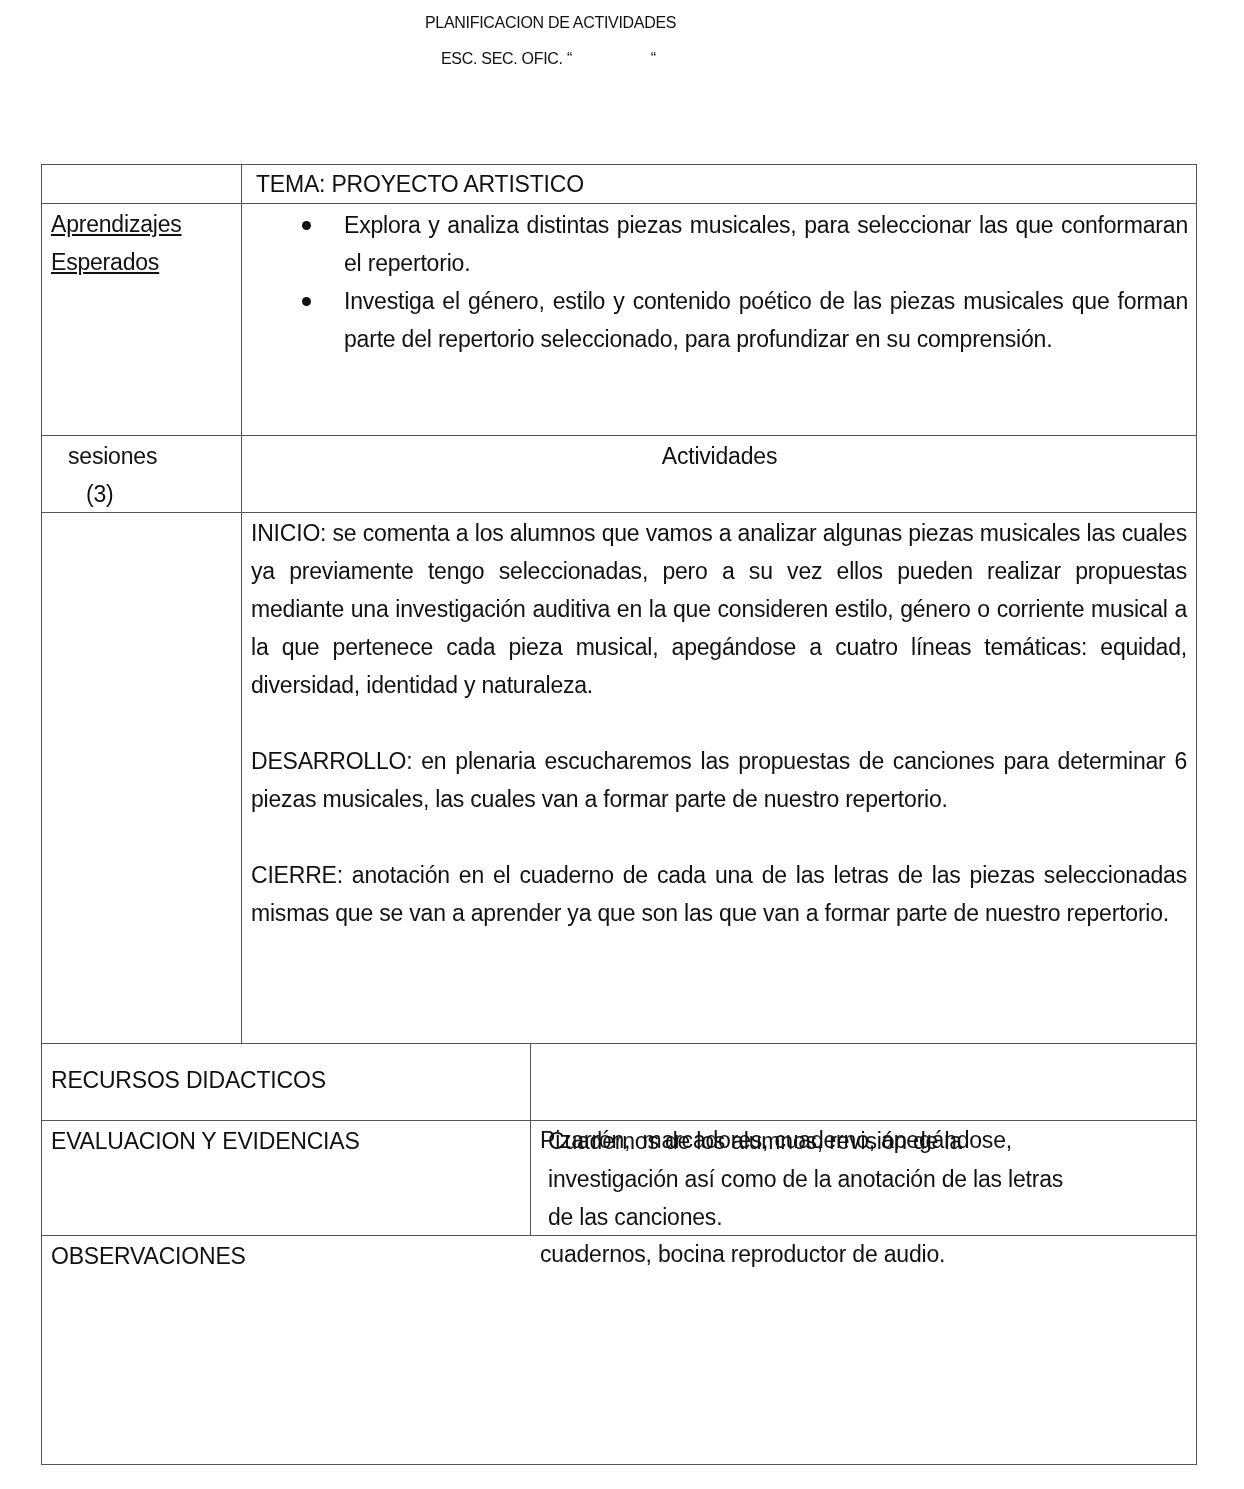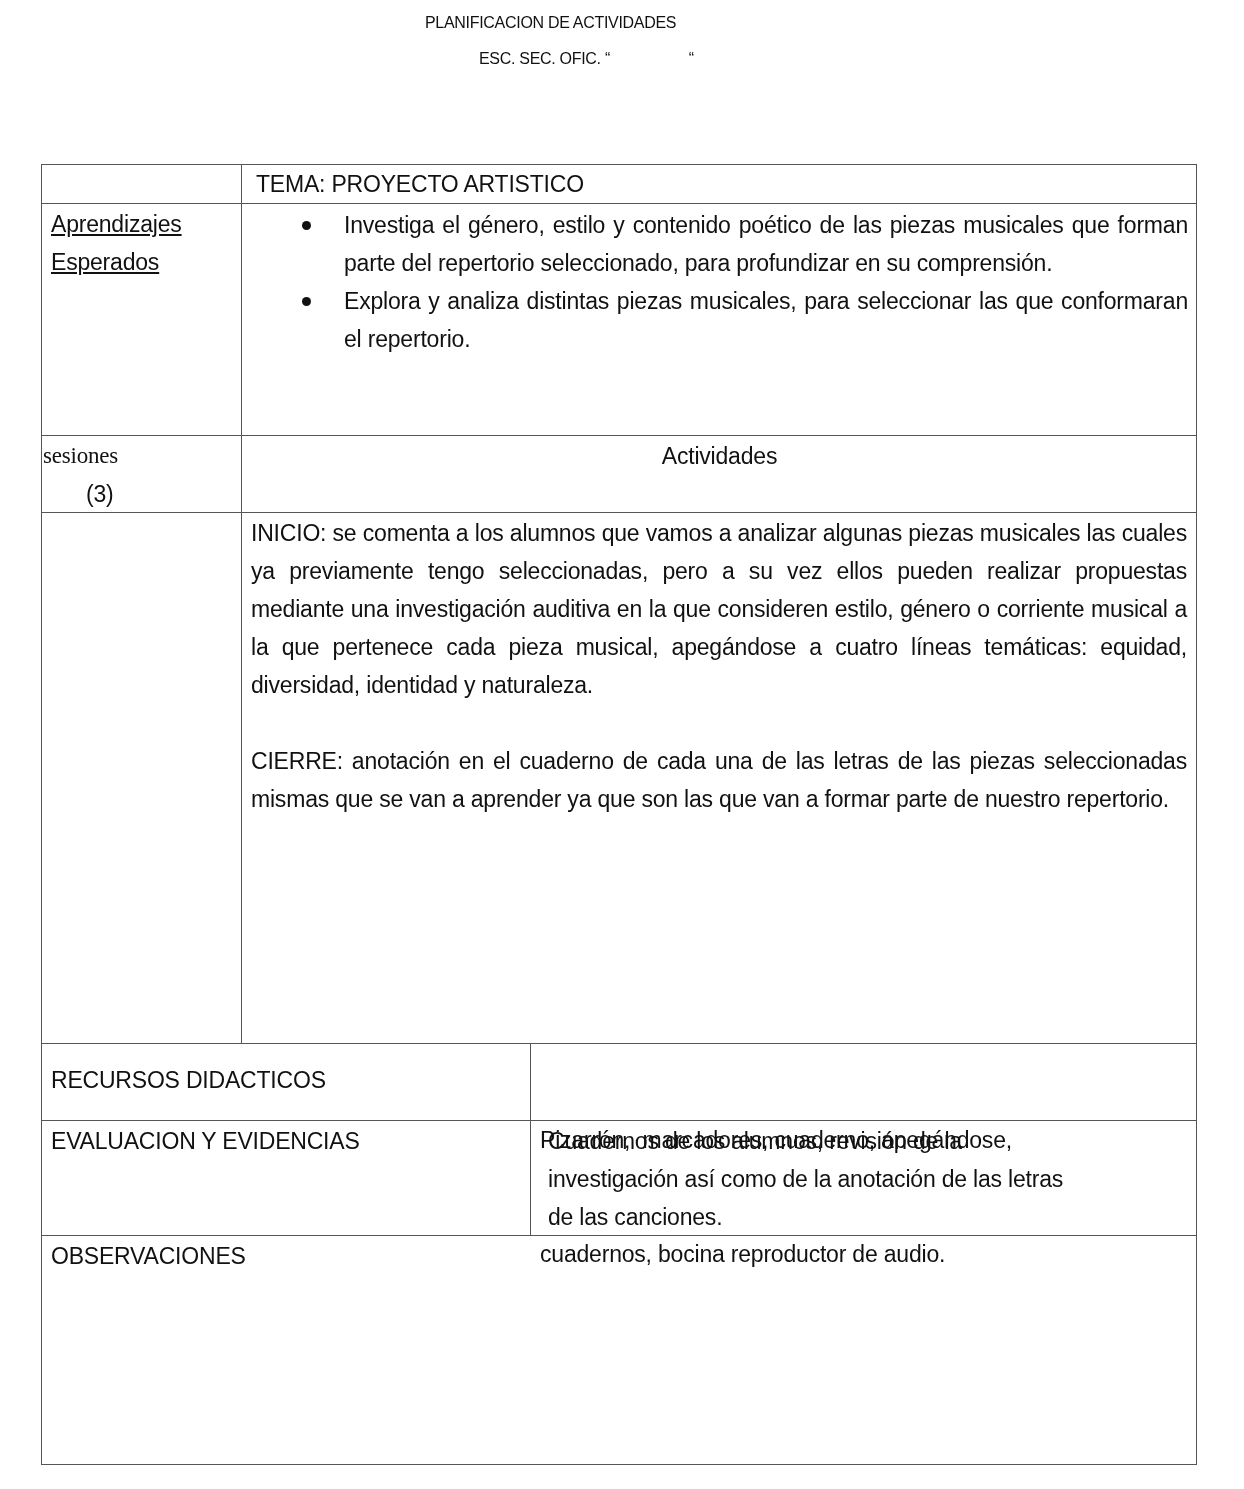--- a/index.html
+++ b/index.html
@@ -1,20 +1,20 @@
 <!DOCTYPE html>
 <html><head>
 <meta charset="utf-8">
 <style>
   html, body { margin: 0; padding: 0; background: #ffffff; }
   body { width: 1244px; height: 1489px; position: relative; overflow: hidden;
          font-family: "Liberation Sans", sans-serif; color: #111111; }
   .hdr { position: absolute; font-size: 16px; letter-spacing: -0.3px; white-space: pre; }
   #h1 { left: 425px; top: 14px; }
-  #h2 { left: 441px; top: 50px; margin-left: 38px; }
+  #h2 { left: 441px; top: 50px; }
   .grid { position: absolute; left: 41px; top: 164px; width: 1156px; height: 1301px;
           border: 1.5px solid #555; box-sizing: border-box; }
   .hl { position: absolute; height: 0; border-top: 1.5px solid #555; }
   .vl { position: absolute; width: 0; border-left: 1.5px solid #555; }
   .t { position: absolute; font-size: 23px; line-height: 38px; letter-spacing: -0.2px; }
   .just { text-align: justify; text-align-last: left; }
   .bullets { position: absolute; left: 300px; top: 206px; width: 888px; margin: 0; padding: 0; list-style: none; }
   .bullets li { position: relative; padding-left: 44px; font-size: 23px; line-height: 38px; text-align: justify; letter-spacing: -0.2px; }
   .bullets li .dot { position: absolute; left: 2px; top: 15px; width: 9px; height: 9px; background: #111; border-radius: 50%; }
   .para { margin: 0 0 38px 0; }
@@ -37,30 +37,31 @@
 <div class="vl" style="left:241px; top:164px; height:879px;"></div>
 <div class="vl" style="left:530px; top:1043px; height:192px;"></div>
 
 <div class="t" style="left:256px; top:165px;">TEMA: PROYECTO ARTISTICO</div>
 
 <div class="t" style="left:51px; top:205px;text-decoration:underline;">
   <div>Aprendizajes</div>
   <div>Esperados</div>
 </div>
 <ul class="bullets">
+  <li><span class="dot"></span><span>Explora y analiza distintas piezas musicales, para seleccionar las que conformaran el repertorio.</span></li>
   <li><span class="dot"></span><span>Investiga el género, estilo y contenido poético de las piezas musicales que forman parte del repertorio seleccionado, para profundizar en su comprensión.</span></li>
-  <li><span class="dot"></span><span>Explora y analiza distintas piezas musicales, para seleccionar las que conformaran el repertorio.</span></li>
 </ul>
 
-<div class="t" style="left:43px; top:437px;font-family:Liberation Serif, serif;">sesiones</div>
+<div class="t" style="left:68px; top:437px;">sesiones</div>
 <div class="t" style="left:86px; top:475px;">(3)</div>
 <div class="t" style="left:242px; width:955px; top:437px; text-align:center;">Actividades</div>
 
 <div class="t just" style="left:251px; top:514px; width:936px;">
   <p class="para">INICIO: se comenta a los alumnos que vamos a analizar algunas piezas musicales las cuales ya previamente tengo seleccionadas, pero a su vez ellos pueden realizar propuestas mediante una investigación auditiva en la que consideren estilo, género o corriente musical a la que pertenece cada pieza musical, apegándose a cuatro líneas temáticas: equidad, diversidad, identidad y naturaleza.</p>
+  <p class="para">DESARROLLO: en plenaria escucharemos las propuestas de canciones para determinar 6 piezas musicales, las cuales van a formar parte de nuestro repertorio.</p>
   <p class="para" style="margin-bottom:0">CIERRE: anotación en el cuaderno de cada una de las letras de las piezas seleccionadas mismas que se van a aprender ya que son las que van a formar parte de nuestro repertorio.</p>
 </div>
 
 <div class="t" style="left:51px; top:1045px;margin-top:16px;">RECURSOS DIDACTICOS</div>
 <div class="t" style="left:540px; top:1045px; white-space:pre;">
   <div>Pizarrón,  marcadores, cuaderno, apegándose,</div>
   <div>cuadernos, bocina reproductor de audio.</div>
 </div>
 
 <div class="t" style="left:51px; top:1122px;">EVALUACION Y EVIDENCIAS</div>

